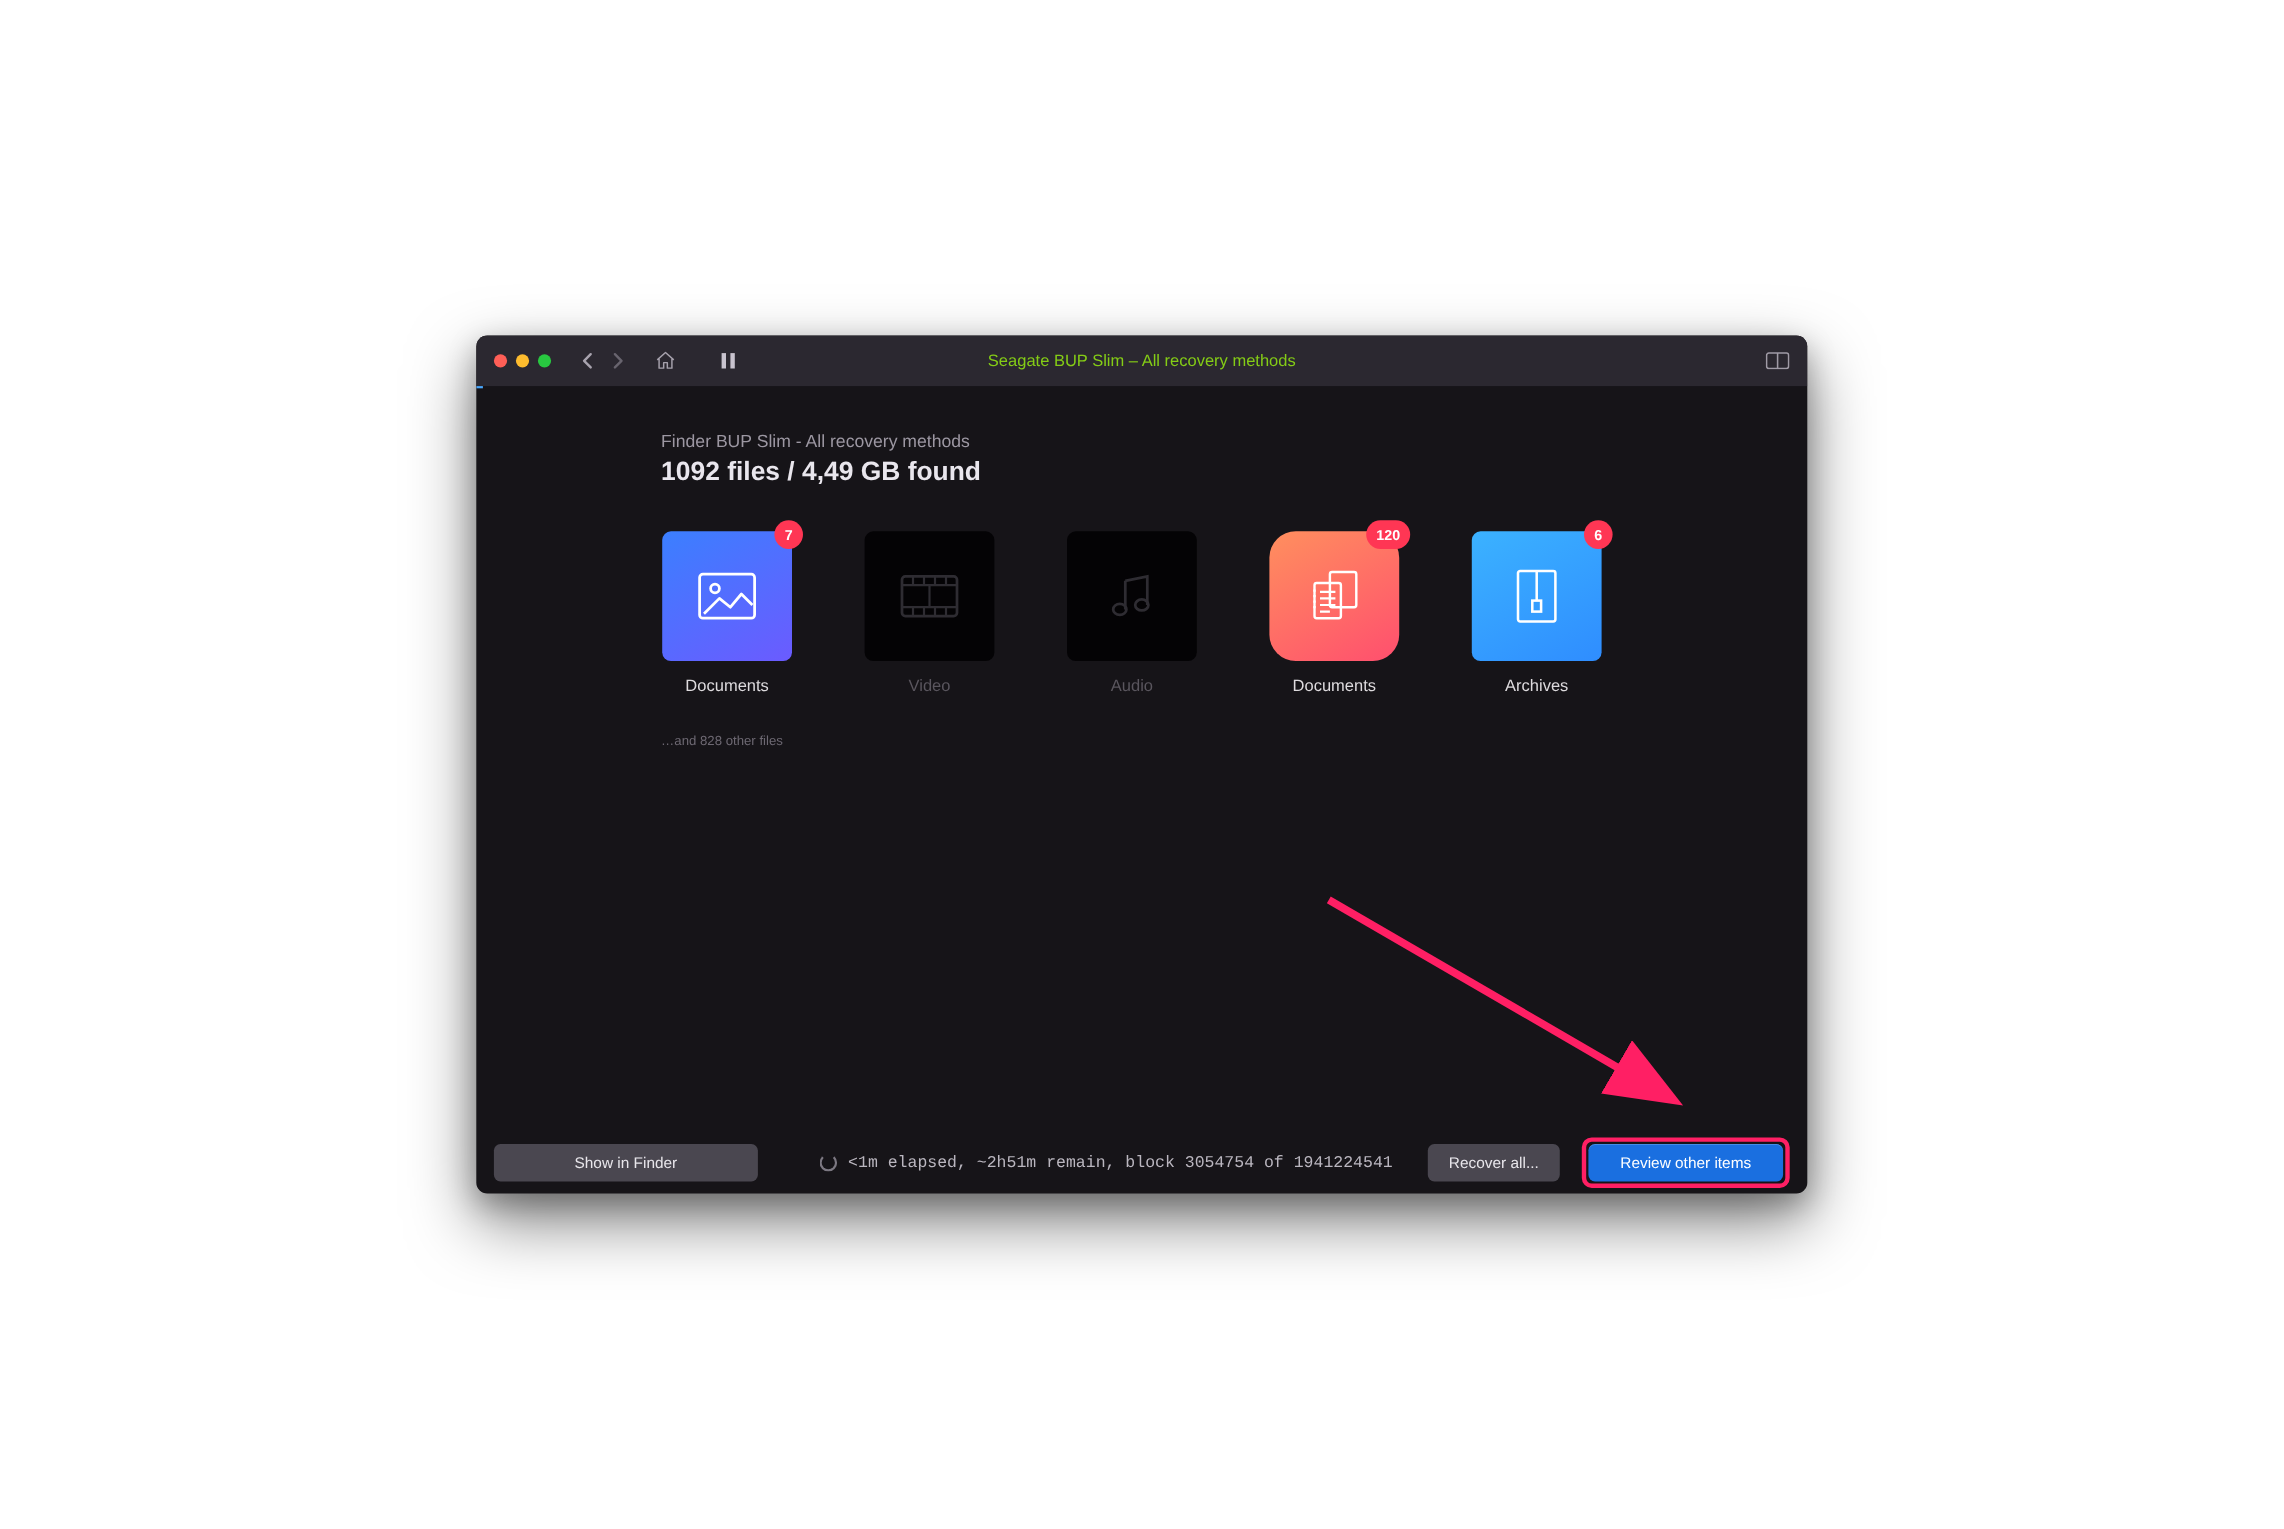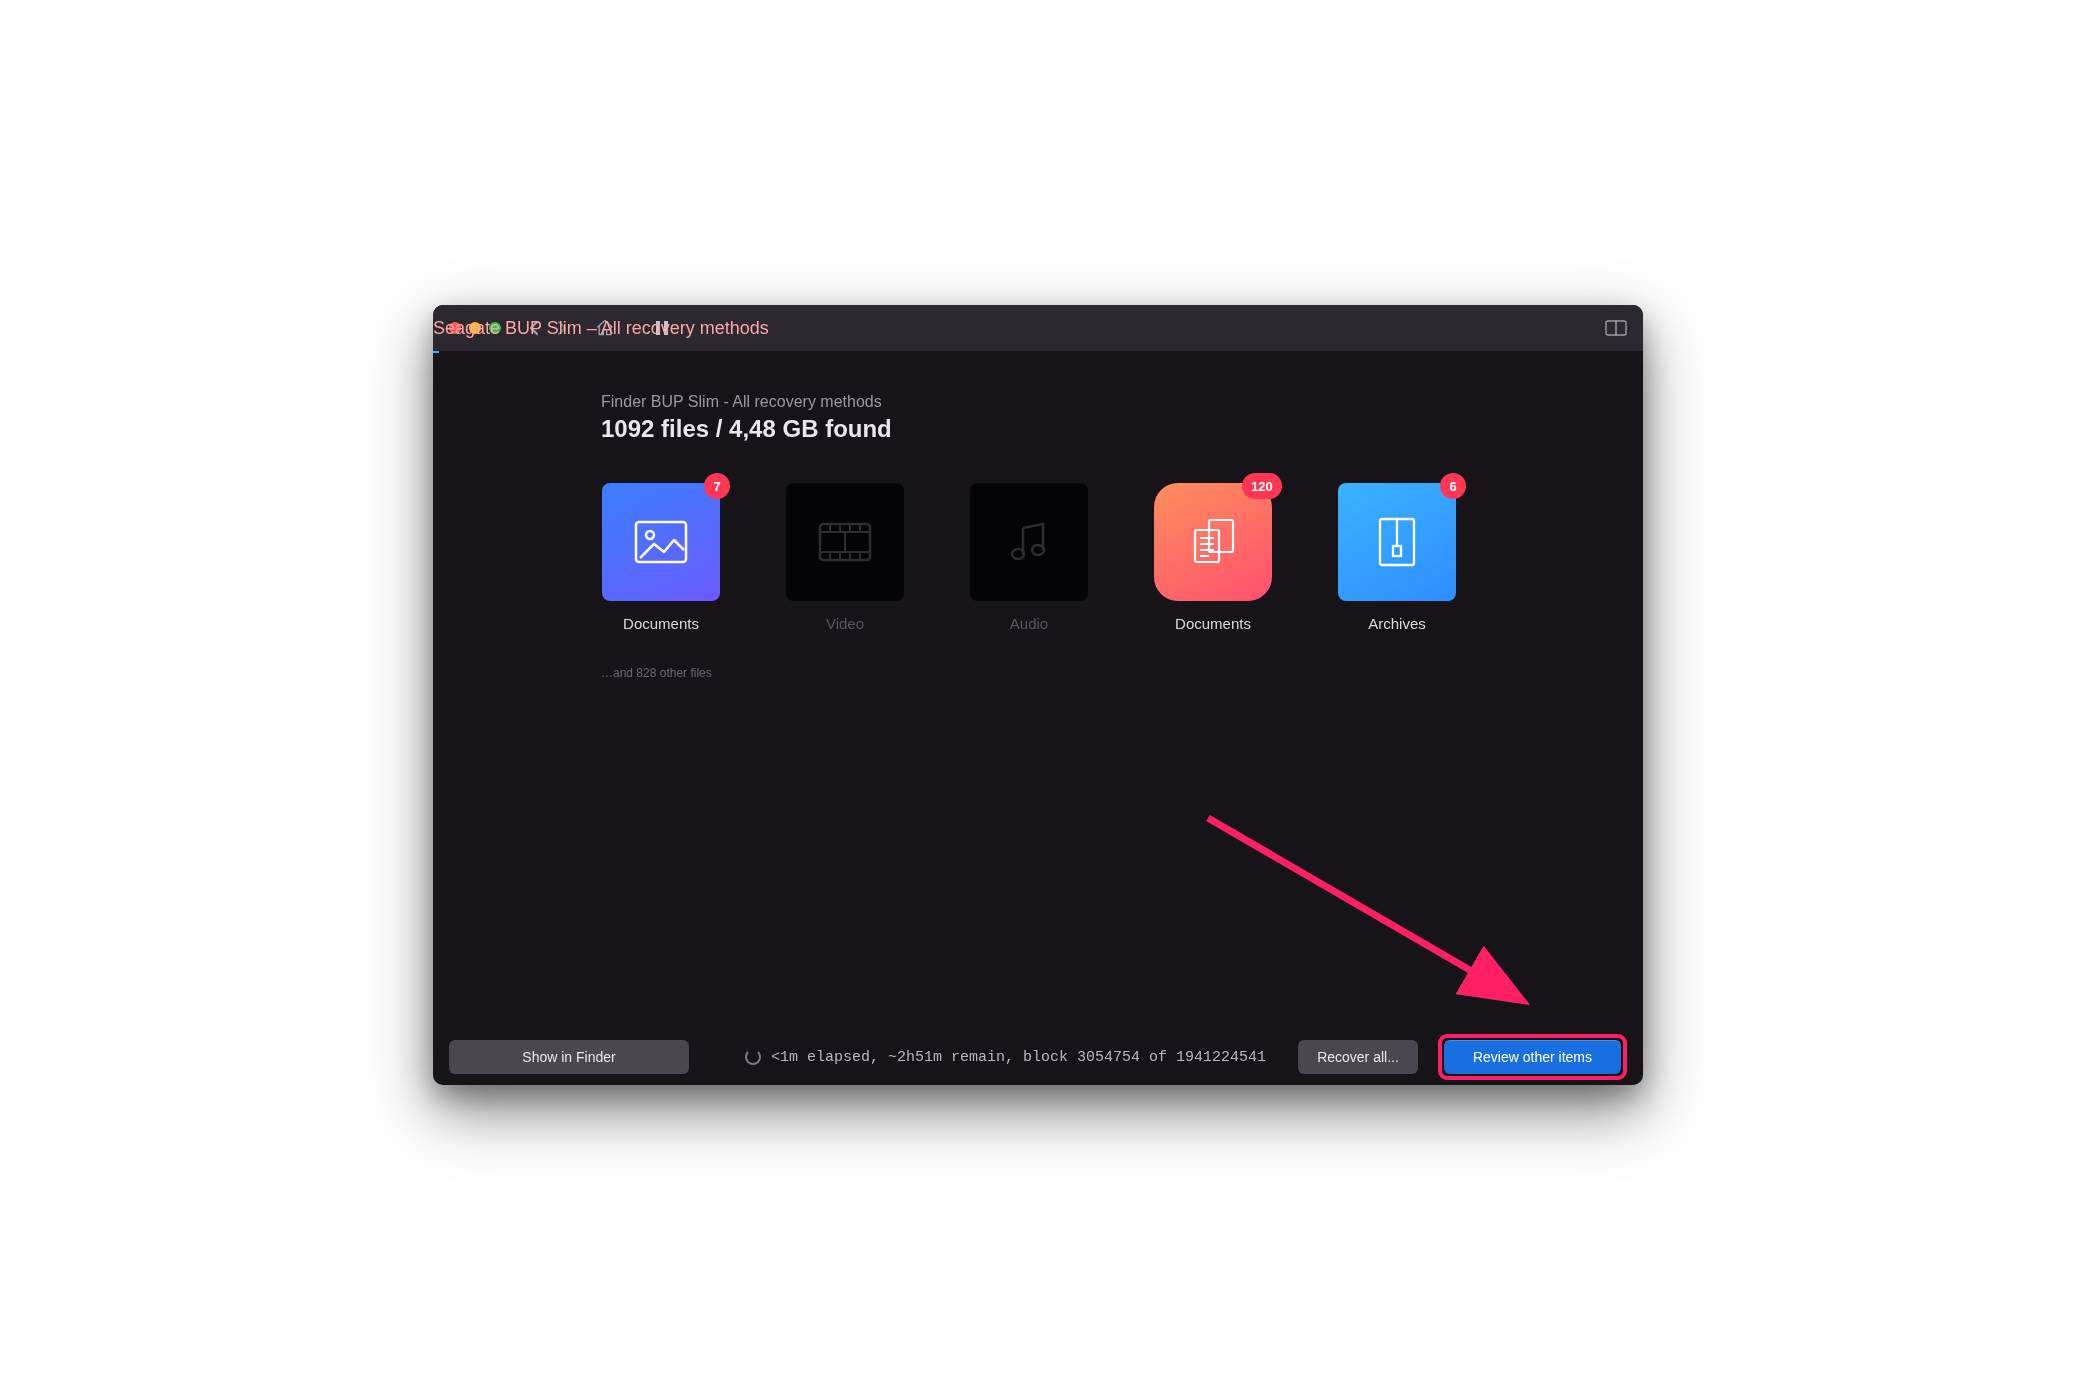--- a/index.html
+++ b/index.html
@@ -63,23 +63,23 @@
     cursor: pointer;
   }
   .pause-icon {
     margin-left: 40px;
     color: #c8c3ce;
     cursor: pointer;
   }
   .title-center {
     position: absolute;
     left: 0; right: 0;
-    text-align: left;
-    color: #fca5a5;
-    font-size: 18px;
+    text-align: center;
+    color: #84cc16;
+    font-size: 15px;
     pointer-events: none;
   }
   .toolbar-right {
     position: absolute;
     right: 16px;
     color: #a09ba6;
     cursor: pointer;
   }
   .progress-bar {
     height: 2px;
@@ -271,21 +271,21 @@
           <rect x="1" y="1" width="20" height="14" rx="2" stroke="currentColor" stroke-width="1.4" fill="none"></rect>
           <line x1="11" y1="1" x2="11" y2="15" stroke="currentColor" stroke-width="1.4"></line>
         </svg>
     </span>
   </div>
 
   <div class="progress-bar"></div>
 
   <div class="content">
     <div class="subtitle">Finder BUP Slim - All recovery methods</div>
-    <div class="found-heading">1092 files / 4,48 GB found</div>
+    <div class="found-heading">1092 files / 4,49 GB found</div>
 
     <div class="categories">
 
       <div class="category">
         <div class="tile tile-pictures">
           <svg width="54" height="44" viewBox="0 0 54 44">
             <rect x="2" y="2" width="50" height="40" rx="3" stroke="#fff" stroke-width="2.5" fill="none"></rect>
             <circle cx="16" cy="15" r="4" stroke="#fff" stroke-width="2.5" fill="none"></circle>
             <path d="M6 38 L20 24 L30 32 L40 20 L50 30" stroke="#fff" stroke-width="2.5" fill="none" stroke-linejoin="round"></path>
           </svg>

